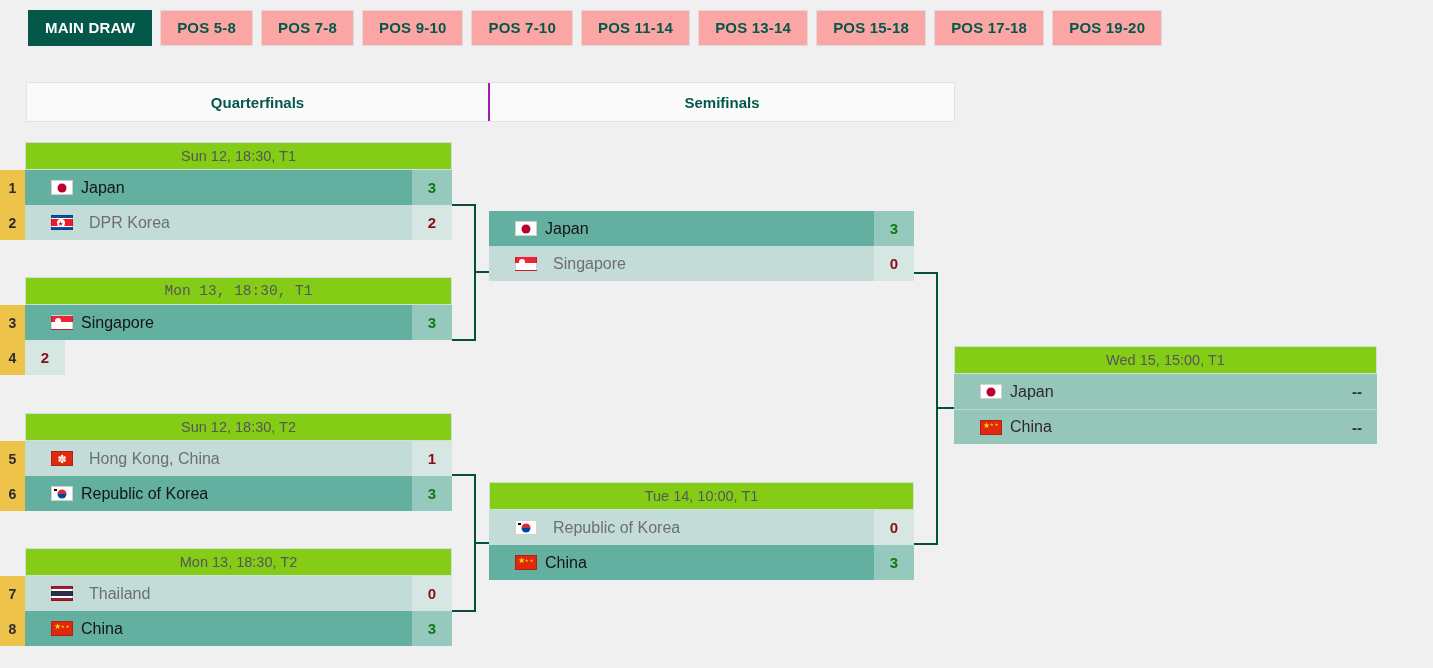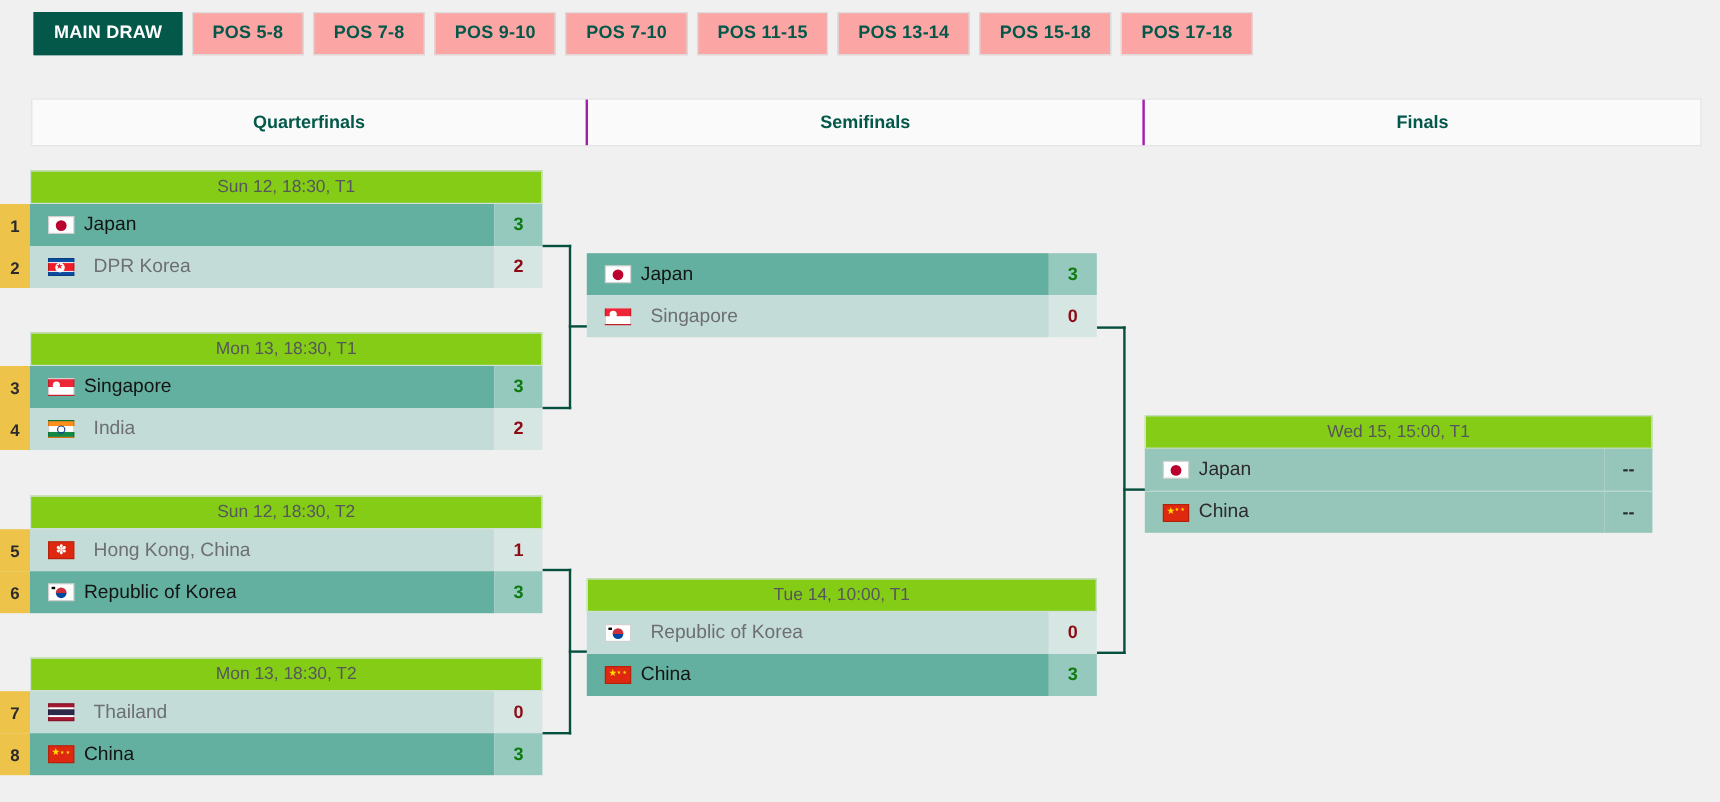--- a/index.html
+++ b/index.html
@@ -72,21 +72,21 @@
     background: #eec34a;
     color: #2b2b2b;
     font-weight: bold;
     font-size: 14px;
     display: flex; align-items: center; justify-content: center;
     flex: none;
   }
   .team {
     flex: 1 1 auto;
     display: flex; align-items: center;
-    padding-left: 15px;
+    padding-left: 26px;
     gap: 8px;
     font-size: 16px;
     min-width: 0;
   }
   .team .nm { white-space: nowrap; overflow: hidden; text-overflow: ellipsis; }
   .score {
     width: 40px; flex: none;
     display: flex; align-items: center; justify-content: center;
     font-weight: bold; font-size: 15px;
   }
@@ -141,35 +141,33 @@
 <body>
 
 <div class="page">
 
   <div class="tabbar">
     <div class="tab active"><span>MAIN DRAW</span></div>
     <div class="tab"><span>POS 5-8</span></div>
     <div class="tab"><span>POS 7-8</span></div>
     <div class="tab"><span>POS 9-10</span></div>
     <div class="tab"><span>POS 7-10</span></div>
-    <div class="tab"><span>POS 11-15</span></div>
+    <div class="tab"><span>POS 11-14</span></div>
     <div class="tab"><span>POS 13-14</span></div>
     <div class="tab"><span>POS 15-18</span></div>
     <div class="tab"><span>POS 17-18</span></div>
+    <div class="tab"><span>POS 19-20</span></div>
   </div>
 
   <div class="headers">
     <div class="round-head rh-qf">
         <span>Quarterfinals</span>
       </div>
     <div class="round-head rh-sf">
         <span>Semifinals</span>
-      </div>
-    <div class="round-head rh-f">
-        <span>Finals</span>
       </div>
   </div>
 
   <div class="conn" style="left:452px; top:204px; width:24px; height:0; border-top-width:2px;"></div>
   <div class="conn" style="left:452px; top:339px; width:24px; height:0; border-top-width:2px;"></div>
   <div class="conn" style="left:474px; top:204px; width:0; height:137px; border-left-width:2px;"></div>
   <div class="conn" style="left:474px; top:271px; width:16px; height:0; border-top-width:2px;"></div>
 
   <div class="conn" style="left:452px; top:474px; width:24px; height:0; border-top-width:2px;"></div>
   <div class="conn" style="left:452px; top:610px; width:24px; height:0; border-top-width:2px;"></div>
@@ -195,35 +193,31 @@
       <div class="seed">2</div>
       <div class="team">
         <span class="flag f-kp"></span>
         <span class="nm">DPR Korea</span>
       </div>
       <div class="score">2</div>
     </div>
   </div>
 
   <div class="match" style="left:0px; top:277px; width:452px;">
-    <div class="mhead" style="margin-left:25px;">Mon 13, 18:30, T1</div>
+    <div class="mhead" style="margin-left:25px;font-family:Liberation Mono, monospace;">Mon 13, 18:30, T1</div>
     <div class="row win">
       <div class="seed">3</div>
       <div class="team">
         <span class="flag f-sg"></span>
         <span class="nm">Singapore</span>
       </div>
       <div class="score">3</div>
     </div>
     <div class="row lose">
       <div class="seed">4</div>
-      <div class="team">
-        <span class="flag f-in"></span>
-        <span class="nm">India</span>
-      </div>
       <div class="score">2</div>
     </div>
   </div>
 
   <div class="match" style="left:0px; top:413px; width:452px;">
     <div class="mhead" style="margin-left:25px;">Sun 12, 18:30, T2</div>
     <div class="row lose">
       <div class="seed">5</div>
       <div class="team">
         <span class="flag f-hk"></span>

